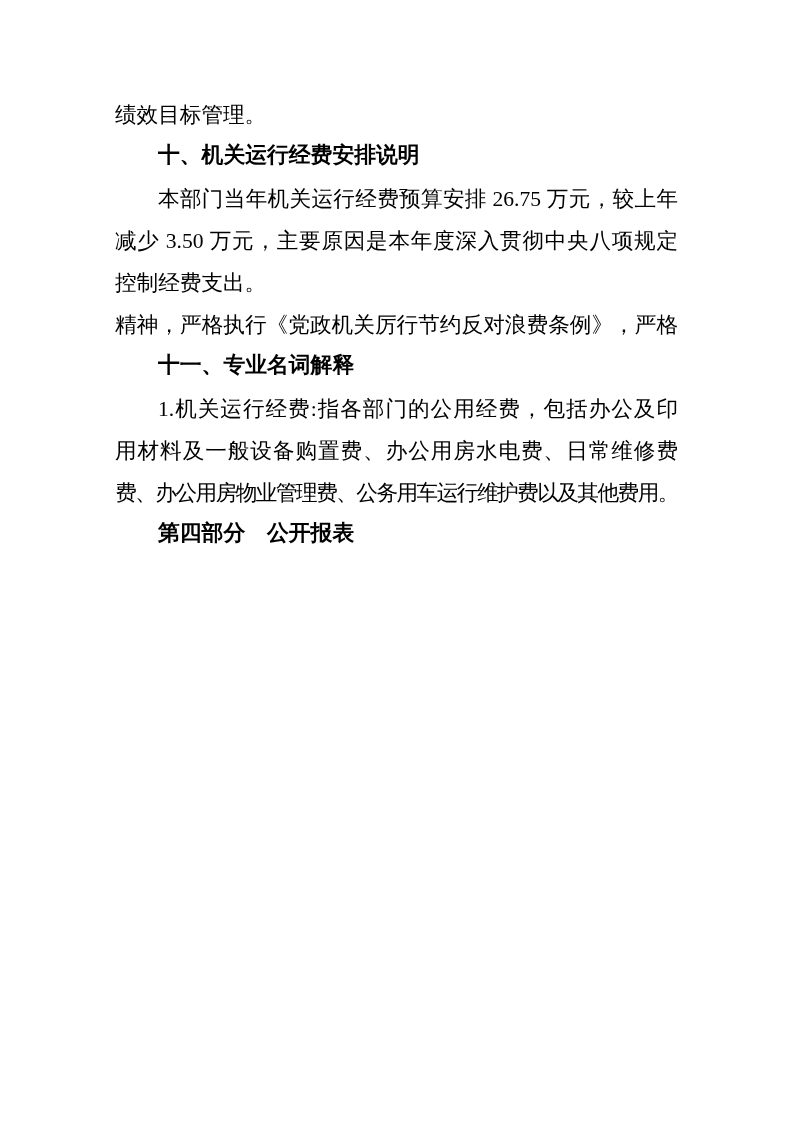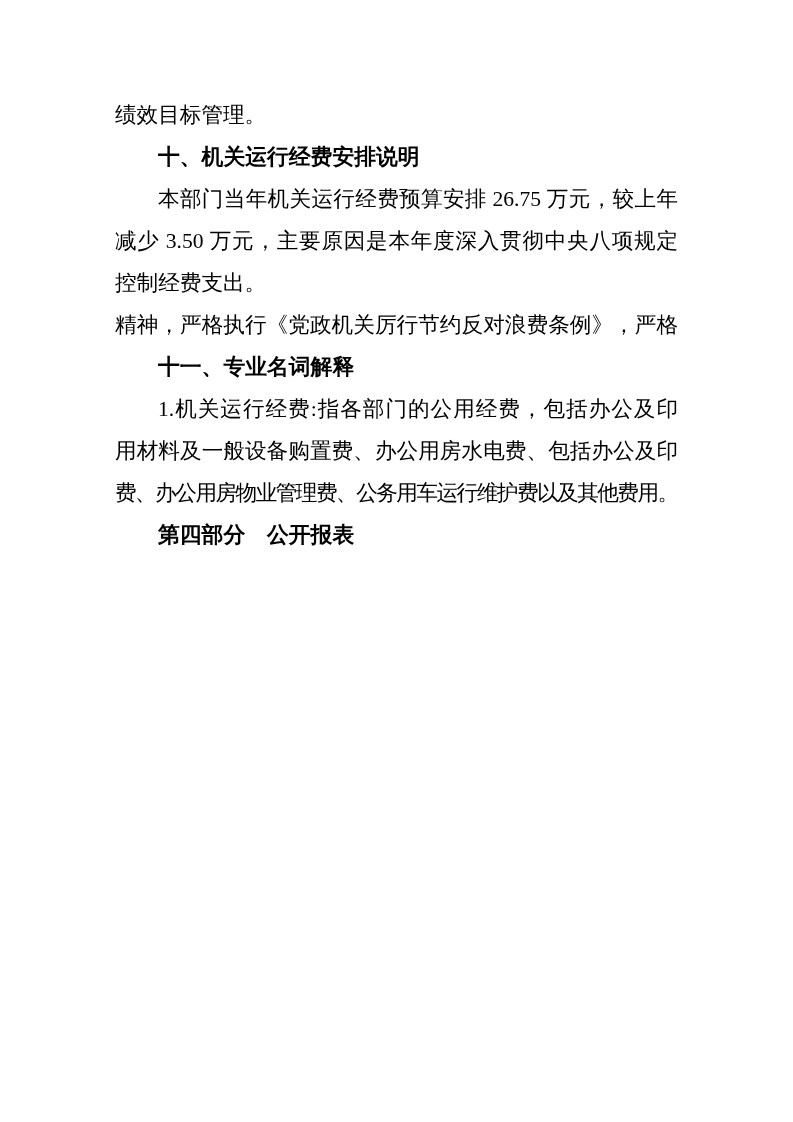--- a/index.html
+++ b/index.html
@@ -29,29 +29,30 @@
     white-space: pre-wrap;
   }
   .indent {
     text-indent: 43px;
   }
   .stretch {
     text-align: justify;
     text-align-last: justify;
   }
   .heading {
-    font-family: Liberation Serif, serif;
+    font-family: Liberation Mono, monospace;
     font-weight: 700;
     font-size: 21.8px;
   }
   .center {
     text-indent: 43px;
   }
   .tight {
     letter-spacing: -1.5px;
+    text-align: center;
   }
 </style>
 </head>
 <body>
 
 <div class="page">
   <div class="content">
 
     <div class="line">绩效目标管理。</div>
 
@@ -59,19 +60,19 @@
 
     <div class="line indent stretch">本部门当年机关运行经费预算安排 26.75 万元，较上年</div>
     <div class="line stretch">减少 3.50 万元，主要原因是本年度深入贯彻中央八项规定</div>
     <div class="line">控制经费支出。</div>
     <div class="line stretch">精神，严格执行《党政机关厉行节约反对浪费条例》，严格</div>
 
 
     <div class="line heading indent">十一、专业名词解释</div>
 
     <div class="line indent stretch">1.机关运行经费:指各部门的公用经费，包括办公及印</div>
-    <div class="line stretch">用材料及一般设备购置费、办公用房水电费、包括办公及印</div>
+    <div class="line stretch">用材料及一般设备购置费、办公用房水电费、日常维修费</div>
     <div class="line tight">费、办公用房物业管理费、公务用车运行维护费以及其他费用。</div>
 
     <div class="line heading center">第四部分　公开报表</div>
 
   </div>
 </div>
 
 </body></html>

